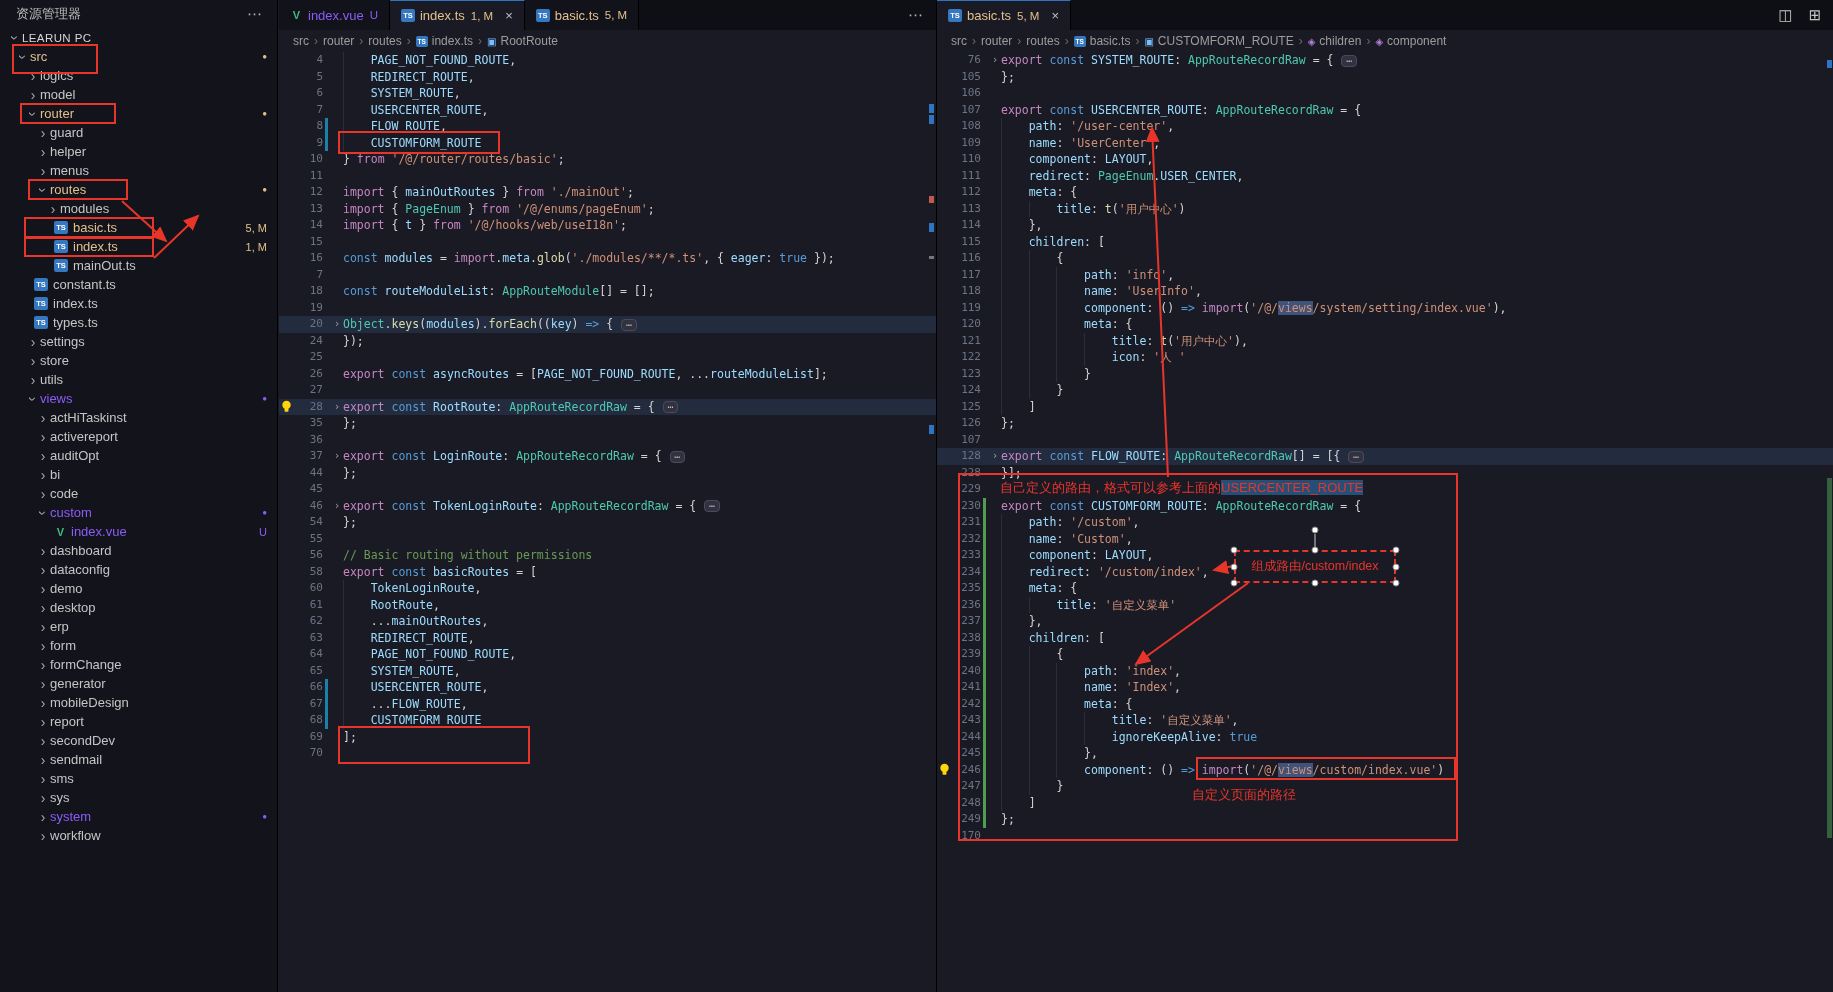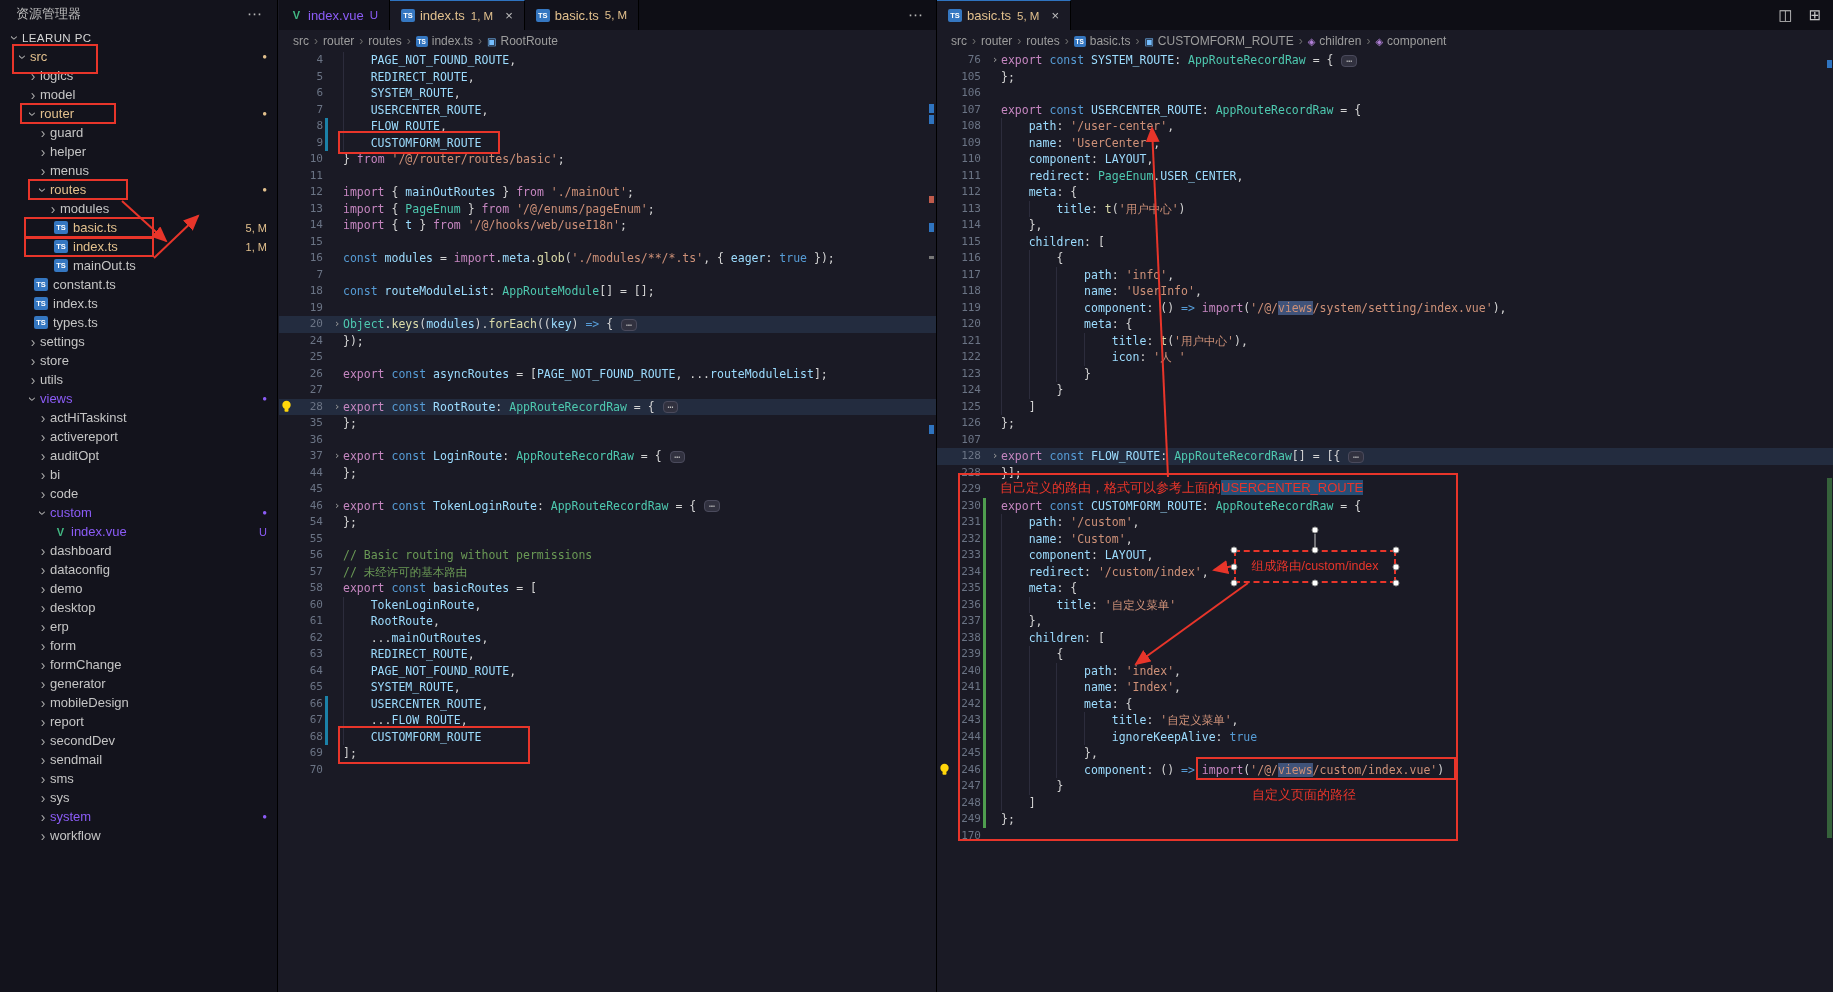--- a/index.html
+++ b/index.html
@@ -337,21 +337,20 @@
             </svg></span><span class="lnum">28</span><span class="gitslot"></span><span class="foldcol">›</span><span class="ctext"><span class="tk-k">export</span><span class="tk-p"> </span><span class="tk-kb">const</span><span class="tk-p"> </span><span class="tk-v">RootRoute</span><span class="tk-p">: </span><span class="tk-t">AppRouteRecordRaw</span><span class="tk-p"> = {</span><span class="fold-badge">⋯</span></span></div>
         <div class="cl"><span class="glyph"></span><span class="lnum">35</span><span class="gitslot"></span><span class="foldcol"></span><span class="ctext"><span class="tk-p">};</span></span></div>
         <div class="cl"><span class="glyph"></span><span class="lnum">36</span><span class="gitslot"></span><span class="foldcol"></span><span class="ctext"></span></div>
         <div class="cl"><span class="glyph"></span><span class="lnum">37</span><span class="gitslot"></span><span class="foldcol">›</span><span class="ctext"><span class="tk-k">export</span><span class="tk-p"> </span><span class="tk-kb">const</span><span class="tk-p"> </span><span class="tk-v">LoginRoute</span><span class="tk-p">: </span><span class="tk-t">AppRouteRecordRaw</span><span class="tk-p"> = {</span><span class="fold-badge">⋯</span></span></div>
         <div class="cl"><span class="glyph"></span><span class="lnum">44</span><span class="gitslot"></span><span class="foldcol"></span><span class="ctext"><span class="tk-p">};</span></span></div>
         <div class="cl"><span class="glyph"></span><span class="lnum">45</span><span class="gitslot"></span><span class="foldcol"></span><span class="ctext"></span></div>
         <div class="cl"><span class="glyph"></span><span class="lnum">46</span><span class="gitslot"></span><span class="foldcol">›</span><span class="ctext"><span class="tk-k">export</span><span class="tk-p"> </span><span class="tk-kb">const</span><span class="tk-p"> </span><span class="tk-v">TokenLoginRoute</span><span class="tk-p">: </span><span class="tk-t">AppRouteRecordRaw</span><span class="tk-p"> = {</span><span class="fold-badge">⋯</span></span></div>
         <div class="cl"><span class="glyph"></span><span class="lnum">54</span><span class="gitslot"></span><span class="foldcol"></span><span class="ctext"><span class="tk-p">};</span></span></div>
         <div class="cl"><span class="glyph"></span><span class="lnum">55</span><span class="gitslot"></span><span class="foldcol"></span><span class="ctext"></span></div>
         <div class="cl"><span class="glyph"></span><span class="lnum">56</span><span class="gitslot"></span><span class="foldcol"></span><span class="ctext"><span class="tk-c">// Basic routing without permissions</span></span></div>
-        <div class="cl"><span class="glyph"></span><span class="lnum">57</span><span class="gitslot"></span><span class="foldcol"></span><span class="ctext"><span class="tk-c">// 未经许可的基本路由</span></span></div>
         <div class="cl"><span class="glyph"></span><span class="lnum">58</span><span class="gitslot"></span><span class="foldcol"></span><span class="ctext"><span class="tk-k">export</span><span class="tk-p"> </span><span class="tk-kb">const</span><span class="tk-p"> </span><span class="tk-v">basicRoutes</span><span class="tk-p"> = [</span></span></div>
         <div class="cl"><span class="glyph"></span><span class="lnum">60</span><span class="gitslot"></span><span class="foldcol"></span><span class="ctext"><span class="ind">    </span><span class="tk-v">TokenLoginRoute</span><span class="tk-p">,</span></span></div>
         <div class="cl"><span class="glyph"></span><span class="lnum">61</span><span class="gitslot"></span><span class="foldcol"></span><span class="ctext"><span class="ind">    </span><span class="tk-v">RootRoute</span><span class="tk-p">,</span></span></div>
         <div class="cl"><span class="glyph"></span><span class="lnum">62</span><span class="gitslot"></span><span class="foldcol"></span><span class="ctext"><span class="ind">    </span><span class="tk-p">...</span><span class="tk-v">mainOutRoutes</span><span class="tk-p">,</span></span></div>
         <div class="cl"><span class="glyph"></span><span class="lnum">63</span><span class="gitslot"></span><span class="foldcol"></span><span class="ctext"><span class="ind">    </span><span class="tk-v">REDIRECT_ROUTE</span><span class="tk-p">,</span></span></div>
         <div class="cl"><span class="glyph"></span><span class="lnum">64</span><span class="gitslot"></span><span class="foldcol"></span><span class="ctext"><span class="ind">    </span><span class="tk-v">PAGE_NOT_FOUND_ROUTE</span><span class="tk-p">,</span></span></div>
         <div class="cl"><span class="glyph"></span><span class="lnum">65</span><span class="gitslot"></span><span class="foldcol"></span><span class="ctext"><span class="ind">    </span><span class="tk-v">SYSTEM_ROUTE</span><span class="tk-p">,</span></span></div>
         <div class="cl"><span class="glyph"></span><span class="lnum">66</span><span class="gitslot gm"></span><span class="foldcol"></span><span class="ctext"><span class="ind">    </span><span class="tk-v">USERCENTER_ROUTE</span><span class="tk-p">,</span></span></div>
         <div class="cl"><span class="glyph"></span><span class="lnum">67</span><span class="gitslot gm"></span><span class="foldcol"></span><span class="ctext"><span class="ind">    </span><span class="tk-p">...</span><span class="tk-v">FLOW_ROUTE</span><span class="tk-p">,</span></span></div>
         <div class="cl"><span class="glyph"></span><span class="lnum">68</span><span class="gitslot gm"></span><span class="foldcol"></span><span class="ctext"><span class="ind">    </span><span class="tk-v">CUSTOMFORM_ROUTE</span></span></div>
@@ -510,15 +509,15 @@
   <div class="handle" style="left:1234px;top:550px"></div>
   <div class="handle" style="left:1315px;top:550px"></div>
   <div class="handle" style="left:1396px;top:550px"></div>
   <div class="handle" style="left:1234px;top:567px"></div>
   <div class="handle" style="left:1396px;top:567px"></div>
   <div class="handle" style="left:1234px;top:583px"></div>
   <div class="handle" style="left:1315px;top:583px"></div>
   <div class="handle" style="left:1396px;top:583px"></div>
   <div class="handle" style="left:1315px;top:530px"></div>
 
-  <div class="ann-text" style="left:1252px;top:786px">自定义页面的路径</div>
+  <div class="ann-text" style="left:1192px;top:786px">自定义页面的路径</div>
 
 </div>
 
 </body></html>

